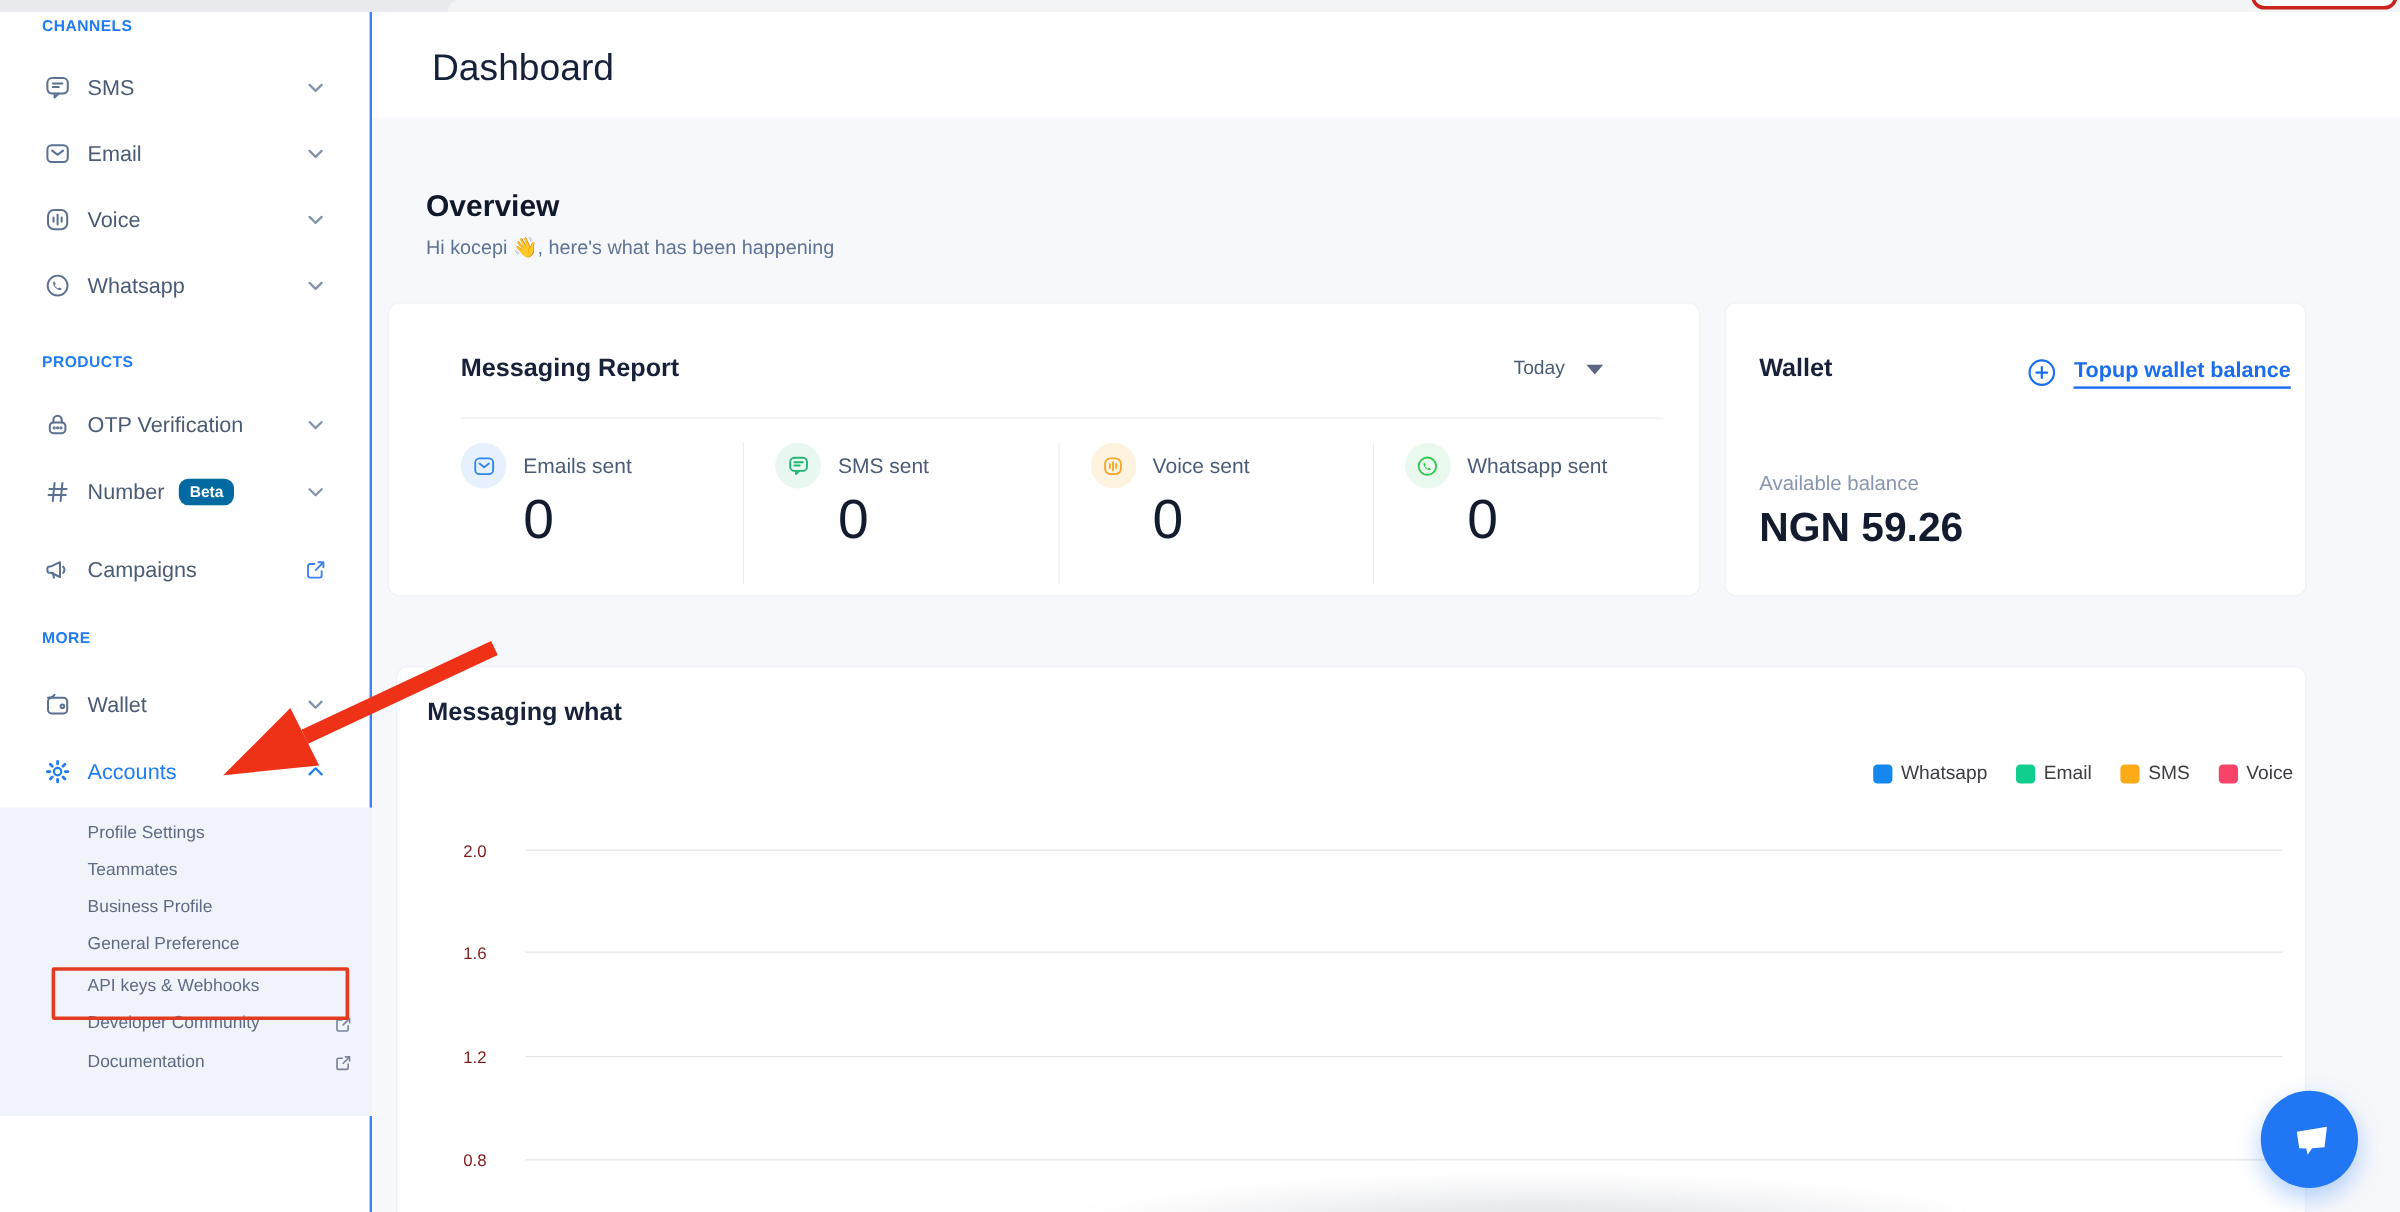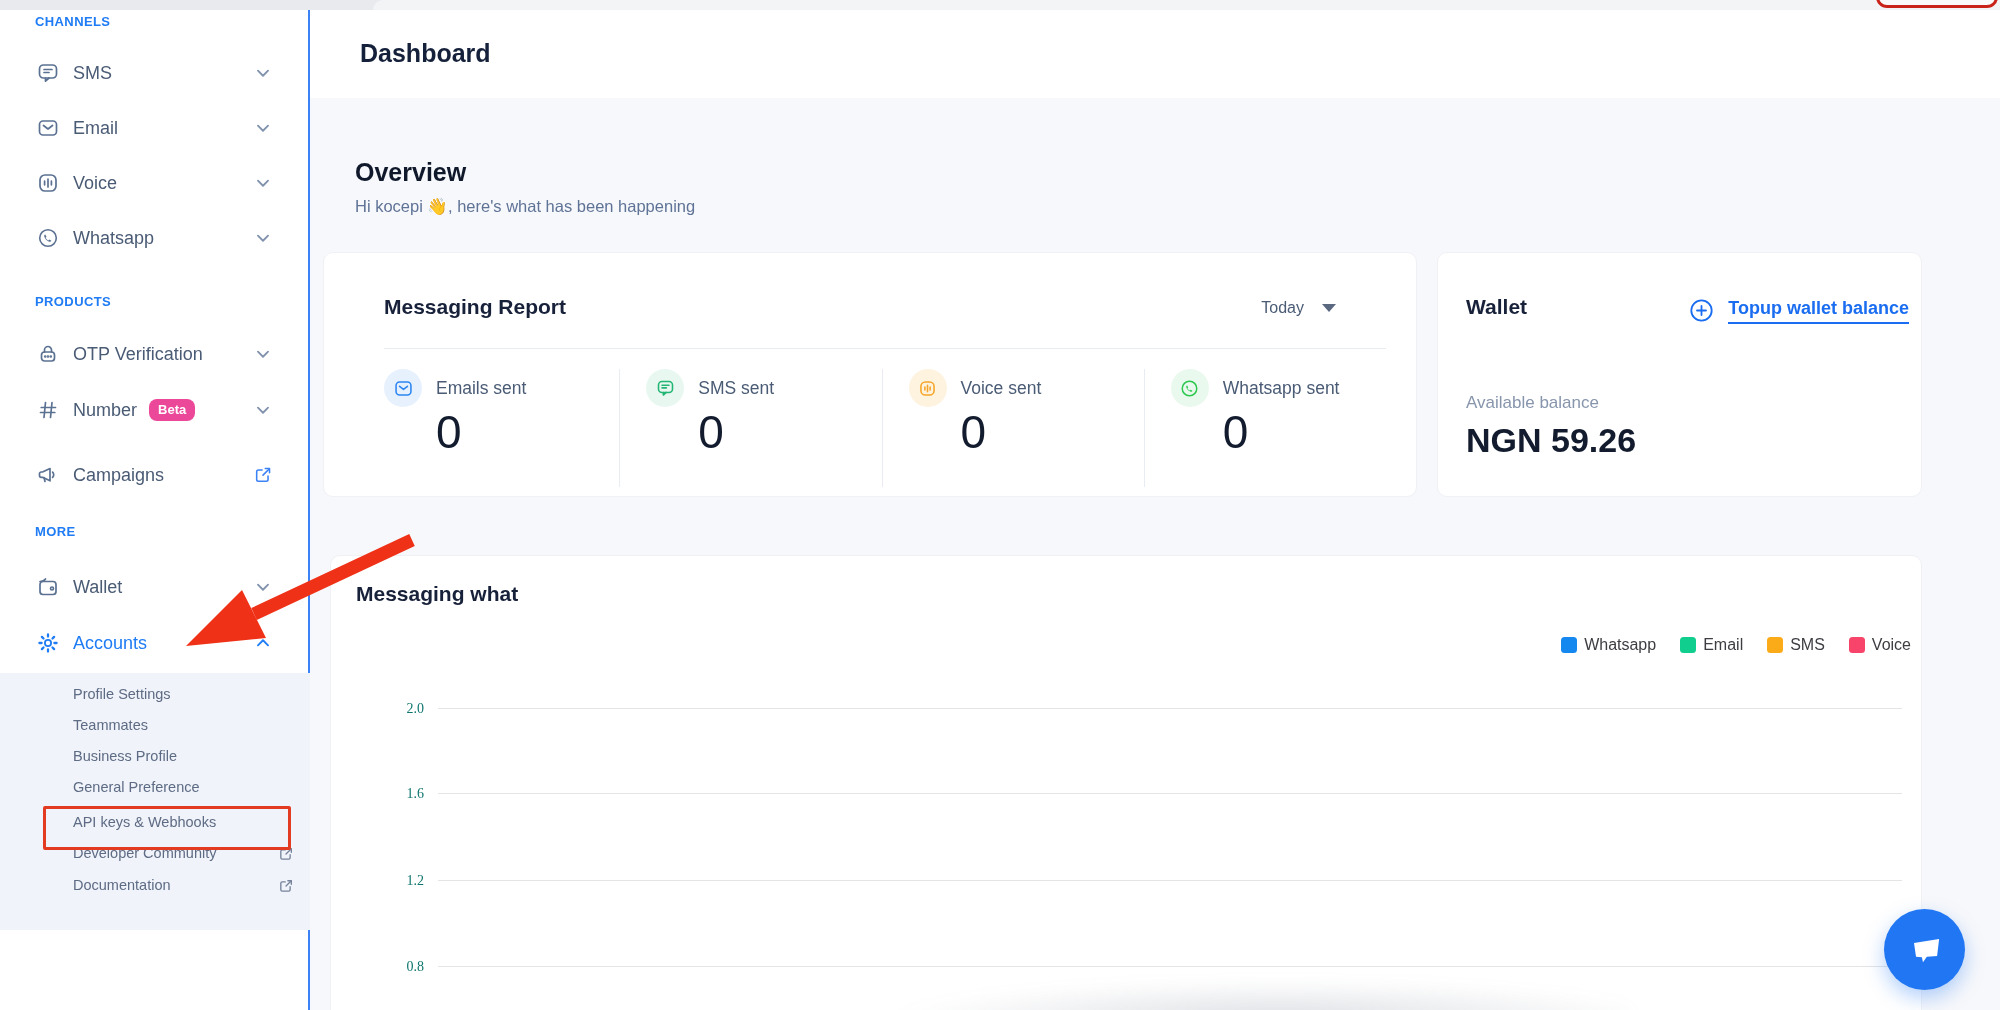--- a/index.html
+++ b/index.html
@@ -20,32 +20,32 @@
   
   .sidebar { left:0; top:10px; width:310px; height:1000px; background:#fff; border-right:2px solid #3b82f6; }
   .side-heading { position:absolute; left:35px; font-size:13px; font-weight:700; color:#1f7cf4; letter-spacing:.4px; }
   .nav-item { position:absolute; left:36px; width:238px; height:34px; display:flex; align-items:center; cursor:pointer; }
   .nav-icon { width:24px; height:24px; color:#5b7192; flex:0 0 24px; }
   .nav-icon svg { width:24px; height:24px; display:block; }
   .nav-label { margin-left:13px; font-size:18px; color:#4a5b75; }
   .nav-right { margin-left:auto; width:22px; height:22px; color:#8092ac; }
   .nav-right svg { width:22px; height:22px; display:block; }
   .nav-item.active .nav-label, .nav-item.active .nav-icon, .nav-item.active .nav-right { color:#1f7cf4; }
-  .beta-badge { margin-left:12px; background:#ec4899; color:#fff; font-size:13px; font-weight:600;
+  .beta-badge { margin-left:12px; background:#0369a1; color:#fff; font-size:13px; font-weight:600;
     padding:3px 9px; border-radius:8px; line-height:1.2; }
   .submenu { position:absolute; left:0; top:663px; width:310px; height:257px; background:#f0f3f9; }
   .sub-item { position:absolute; left:73px; width:222px; height:28px; display:flex; align-items:flex-start; cursor:pointer; }
   .sub-label { font-size:14.5px; color:#5d6b84; }
   .sub-ext { margin-left:auto; width:18px; height:18px; color:#76839b; }
   .sub-ext svg { width:18px; height:18px; display:block; }
   .red-box { left:43px; top:796px; width:248px; height:44px; border:3px solid #e33b21; border-radius:2px; z-index:40; }
 
   
   .header { left:310px; top:10px; width:1690px; height:88px; background:#fff; }
-  .page-title { position:absolute; left:50px; top:29px; font-size:25px; font-weight:700; color:#15203a; }
+  .page-title { position:absolute; left:50px; top:29px; font-size:31px; font-weight:400; color:#15203a; }
   .header-right { position:absolute; right:33px; top:0; height:88px; display:flex; align-items:center; }
   .tour-label { font-size:18px; color:#6f81a0; letter-spacing:1px; }
   .toggle { width:48px; height:27px; border-radius:14px; background:#d3dce8; margin-left:16px; position:relative; cursor:pointer; }
   .toggle-knob { position:absolute; left:2px; top:2px; width:23px; height:23px; border-radius:50%; background:#fff;
     box-shadow:0 1px 3px rgba(0,0,0,.25); }
   .hicon { width:28px; height:28px; color:#1f2733; cursor:pointer; }
   .hicon svg { width:28px; height:28px; display:block; }
   .help { margin-left:26px; } .bell { margin-left:24px; }
   .avatar { margin-left:22px; width:36px; height:36px; border-radius:50%; background:#cdd2d9; overflow:hidden; cursor:pointer; }
   .avatar svg { width:36px; height:36px; display:block; }
@@ -88,21 +88,21 @@
   .topup-label { margin-left:13px; font-size:18px; font-weight:700; color:#1a6df0;
     border-bottom:2.5px solid #1a6df0; padding-bottom:3px; }
   .bal-label { position:absolute; left:28px; top:140px; font-size:17px; color:#8795ad; }
   .bal-value { position:absolute; left:28px; top:168px; font-size:34px; font-weight:700; color:#131c2e; }
 
   
   .legend { position:absolute; right:10px; top:80px; display:flex; align-items:center; }
   .legend-item { display:flex; align-items:center; margin-left:24px; }
   .legend-swatch { width:16px; height:16px; border-radius:3.5px; margin-right:7px; }
   .legend-text { font-size:16px; color:#3d3d42; }
-  .ytick { position:absolute; left:55px; width:38px; text-align:right; font-size:14px; color:#0f766e;font-family:Liberation Serif, serif; }
+  .ytick { position:absolute; left:55px; width:38px; font-size:14px; color:#7f1d1d; }
   .gridline { position:absolute; left:107px; right:19px; height:1px; background:#e3e4e6; }
   .chart-shadow { position:absolute; left:520px; width:780px; bottom:-42px; height:90px;
     background:radial-gradient(ellipse at 55% 50%, rgba(96,106,126,.22), rgba(96,106,126,0) 65%);
     filter:blur(7px); }
 
   
   .chat-fab { left:1884px; top:909px; width:81px; height:81px; border-radius:50%; background:#2177f3;
     box-shadow:0 8px 20px rgba(33,119,243,.35); display:flex; align-items:center; justify-content:center; cursor:pointer; z-index:60; }
   .chat-fab svg { width:44px; height:44px; display:block; }
   .annot-svg { left:0; top:0; width:2000px; height:1010px; pointer-events:none; z-index:50; }

